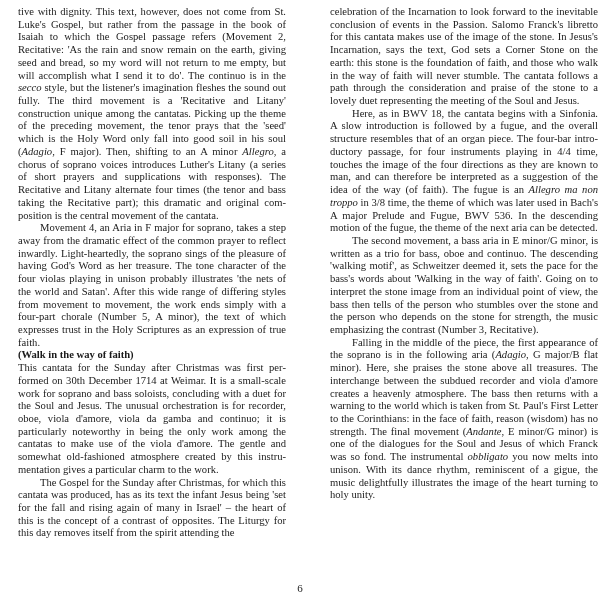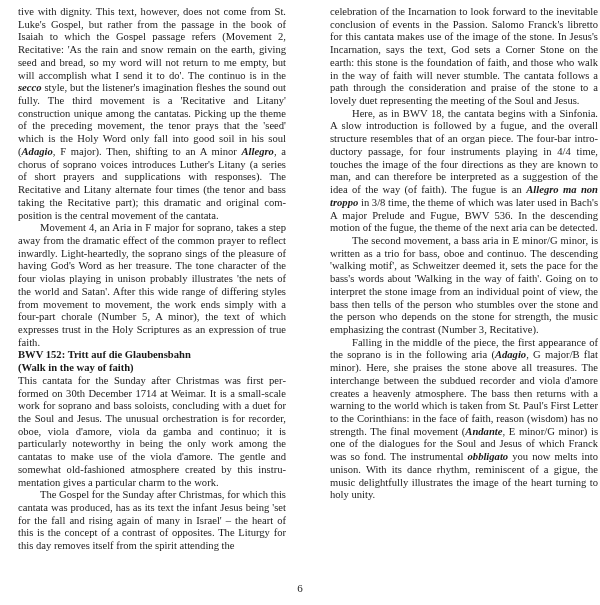--- a/index.html
+++ b/index.html
@@ -6,32 +6,31 @@
   body { width:600px; height:605px; position:relative; overflow:hidden;
          font-family:"Liberation Serif", serif; color:#1a1a1a; }
   .col { position:absolute; top:6px; width:268px; font-size:10.6px; line-height:12.72px;
          text-align:justify; hyphens:manual; }
   .col.left { left:18px; }
   .col.right { left:330px; }
   .col p { margin:0; }
   .col p.indent { text-indent:22px; }
   .heading { font-weight:bold; margin:13px 0 0 0; }
   .heading + .heading { margin-top:0; }
-  i { font-style:italic;font-weight:bold; }
+  i { font-style:italic; }
   .pageno { position:absolute; top:582px; left:0; width:600px; text-align:center;
             font-size:11px; font-family:"Liberation Serif", serif; color:#222; }
 </style>
 </head>
 <body>
 
 <div>
   <div class="col left">
     <p>tive with dignity. This text, however, does not come from St. Luke's Gospel, but rather from the passage in the book of Isaiah to which the Gospel passage refers (Movement 2, Recitative: 'As the rain and snow remain on the earth, giving seed and bread, so my word will not return to me empty, but will accomplish what I send it to do'. The continuo is in the <i>secco</i> style, but the listener's imagination fleshes the sound out fully. The third movement is a 'Recitative and Litany' construction unique among the cantatas. Picking up the theme of the preceding movement, the tenor prays that the 'seed' which is the Holy Word only fall into good soil in his soul (<i>Adagio</i>, F major). Then, shifting to an A minor <i>Allegro</i>, a chorus of soprano voices introduces Luther's Litany (a series of short prayers and supplications with responses). The Recitative and Litany alternate four times (the tenor and bass taking the Recitative part); this dramatic and original com­position is the central movement of the cantata.</p>
     <p class="indent">Movement 4, an Aria in F major for soprano, takes a step away from the dramatic effect of the common prayer to reflect inwardly. Light-heartedly, the soprano sings of the pleasure of having God's Word as her treasure. The tone character of the four violas playing in unison probably illustrates 'the nets of the world and Satan'. After this wide range of differing styles from movement to movement, the work ends simply with a four-part chorale (Number 5, A minor), the text of which expresses trust in the Holy Scrip­tures as an expression of true faith.</p>
-    <p class="heading">BWV 152: Tritt auf die Glaubensbahn</p>
     <p class="heading">(Walk in the way of faith)</p>
     <p>This cantata for the Sunday after Christmas was first per­formed on 30th December 1714 at Weimar. It is a small-scale work for soprano and bass soloists, concluding with a duet for the Soul and Jesus. The unusual orchestration is for recorder, oboe, viola d'amore, viola da gamba and continuo; it is particularly noteworthy in being the only work among the cantatas to make use of the viola d'amore. The gentle and somewhat old-fashioned atmosphere created by this instru­mentation gives a particular charm to the work.</p>
     <p class="indent">The Gospel for the Sunday after Christmas, for which this cantata was produced, has as its text the infant Jesus being 'set for the fall and rising again of many in Israel' – the heart of this is the concept of a contrast of opposites. The Liturgy for this day removes itself from the spirit attending the</p>
   </div>
 
   <div class="col right">
     <p>celebration of the Incarnation to look forward to the in­evitable conclusion of events in the Passion. Salomo Franck's libretto for this cantata makes use of the image of the stone. In Jesus's Incarnation, says the text, God sets a Corner Stone on the earth: this stone is the foundation of faith, and those who walk in the way of faith will never stumble. The cantata follows a path through the consideration and praise of the stone to a lovely duet representing the meeting of the Soul and Jesus.</p>
     <p class="indent">Here, as in BWV 18, the cantata begins with a Sinfonia. A slow introduction is followed by a fugue, and the overall structure resembles that of an organ piece. The four-bar intro­ductory passage, for four instruments playing in 4/4 time, touches the image of the four directions as they are known to man, and can therefore be interpreted as a suggestion of the idea of the way (of faith). The fugue is an <i>Allegro ma non troppo</i> in 3/8 time, the theme of which was later used in Bach's A major Prelude and Fugue, BWV 536. In the descending motion of the fugue, the theme of the next aria can be detected.</p>
     <p class="indent">The second movement, a bass aria in E minor/G minor, is written as a trio for bass, oboe and continuo. The descend­ing 'walking motif', as Schweitzer deemed it, sets the pace for the bass's words about 'Walking in the way of faith'. Going on to interpret the stone image from an individual point of view, the bass then tells of the person who stumbles over the stone and the person who depends on the stone for strength, the music emphasizing the contrast (Number 3, Recitative).</p>
     <p class="indent">Falling in the middle of the piece, the first appearance of the soprano is in the following aria (<i>Adagio</i>, G major/B flat minor). Here, she praises the stone above all treasures. The interchange between the subdued recorder and viola d'amore creates a heavenly atmosphere. The bass then returns with a warning to the world which is taken from St. Paul's First Letter to the Corinthians: in the face of faith, reason (wis­dom) has no strength. The final movement (<i>Andante</i>, E minor/G minor) is one of the dialogues for the Soul and Jesus of which Franck was so fond. The instrumental <i>obbligato</i> you now melts into unison. With its dance rhythm, reminiscent of a gigue, the music delightfully illustrates the image of the heart turning to holy unity.</p>

